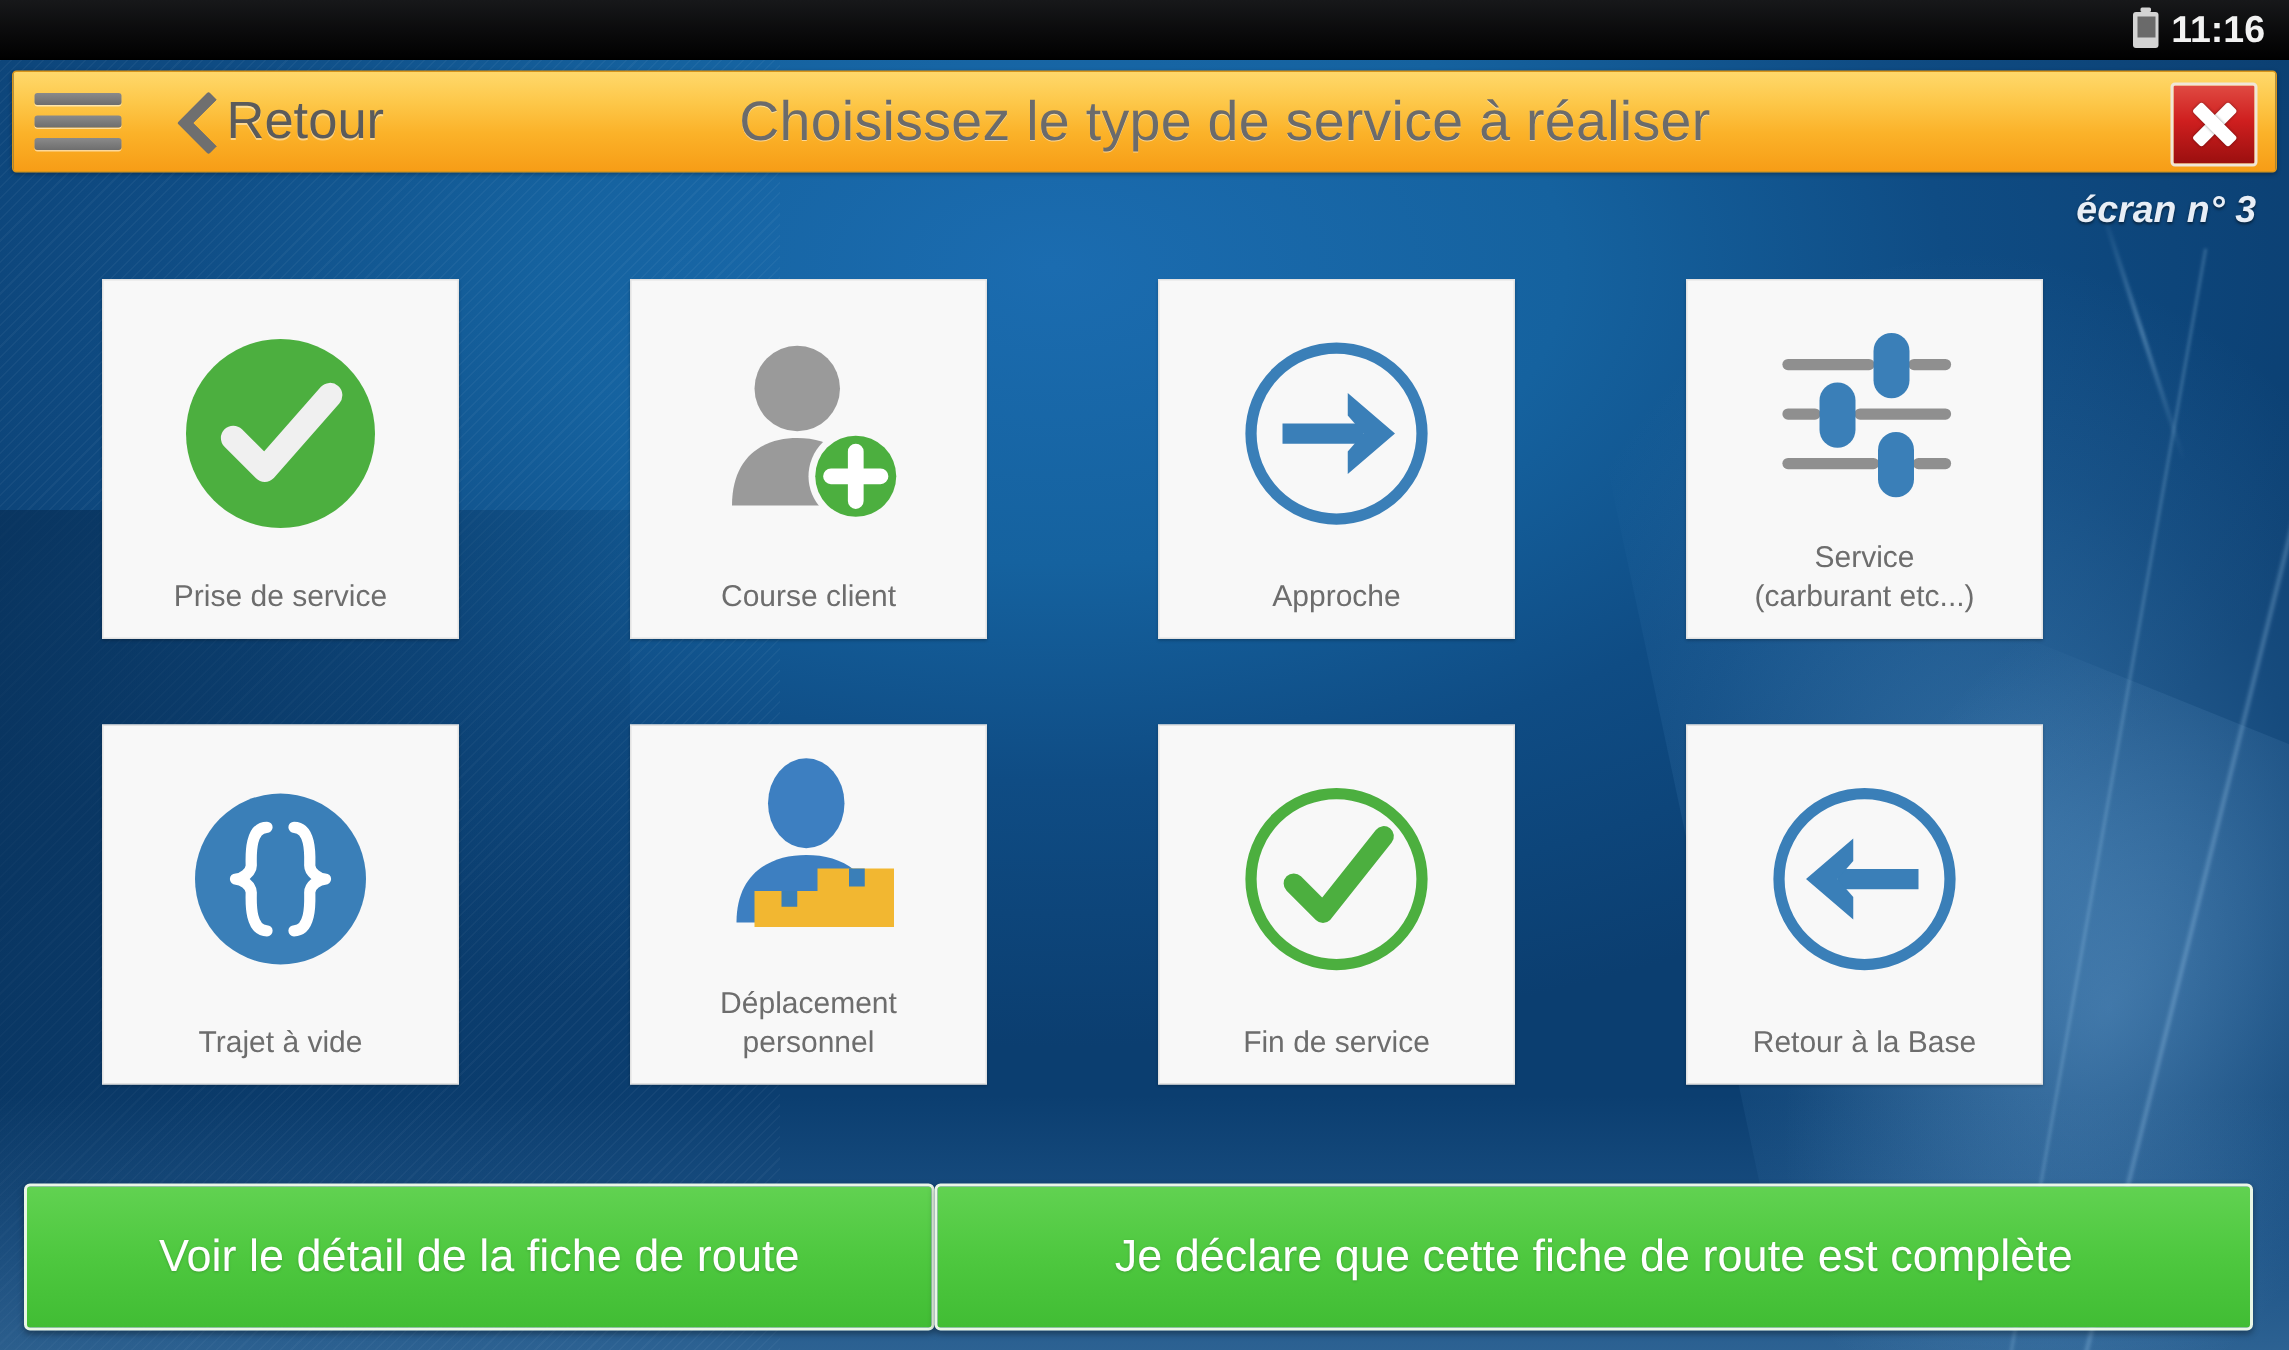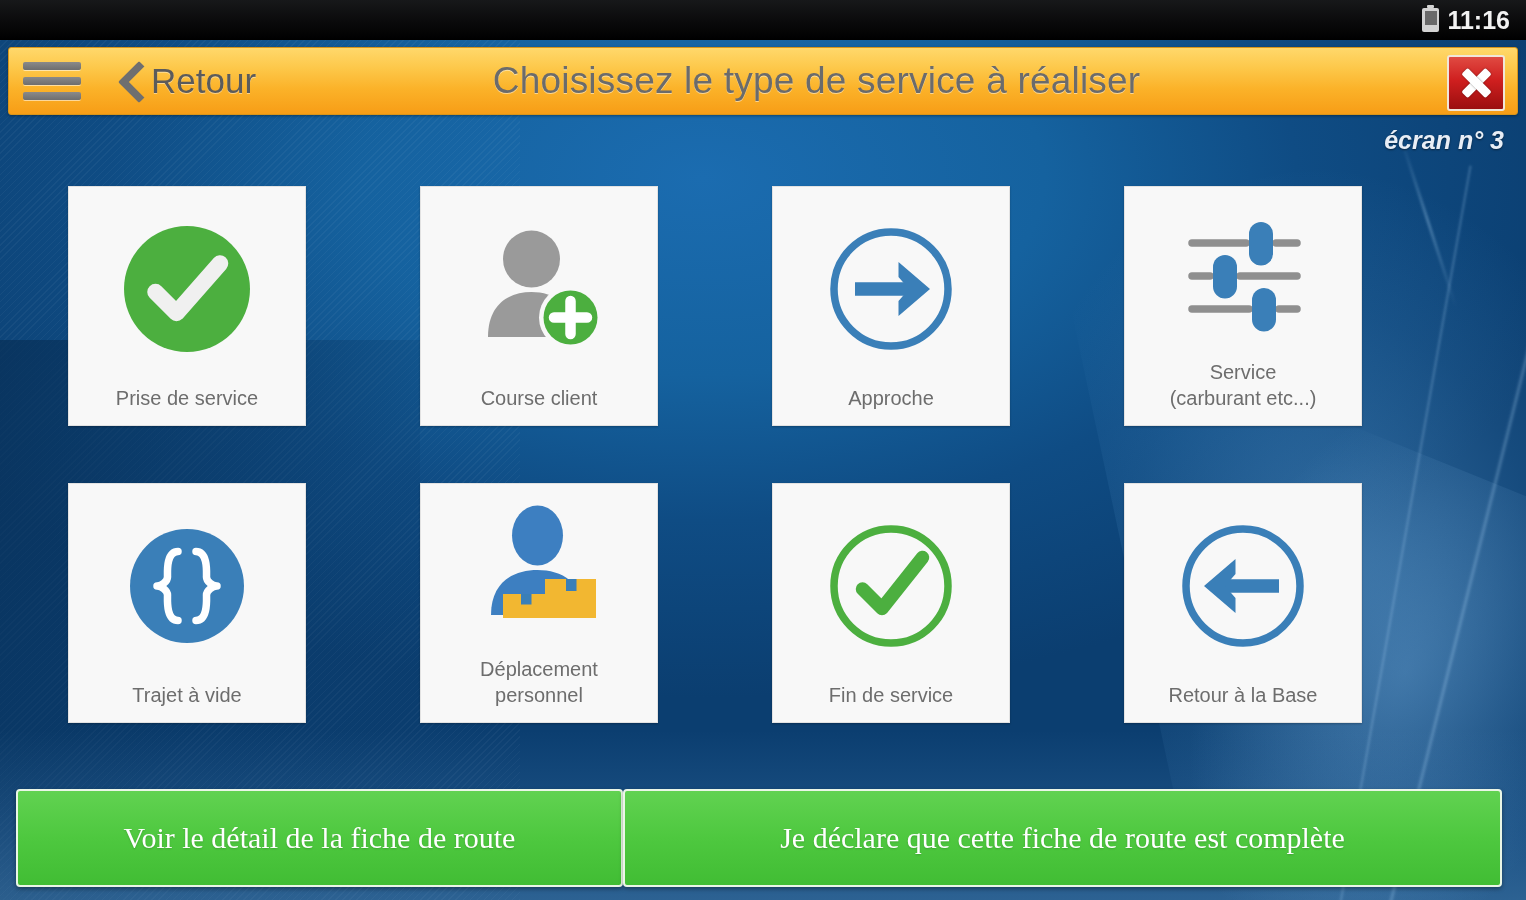--- a/index.html
+++ b/index.html
@@ -228,21 +228,20 @@
     box-sizing: border-box;
     white-space: pre-line;
   }
 
   
   .btn-row {
     position: absolute; left: 0; bottom: 22px;
     width: 1526px; height: 80px;
     display: flex; align-items: center;
     z-index: 25;
-    font-family: Liberation Serif, serif;
   }
   .green-btn {
     background: linear-gradient(180deg,#61d251 0%, #4ec83f 50%, #41bd34 100%);
     border: 2px solid #eaf6e6;
     border-radius: 4px;
     color: #fff;
     display: flex; align-items: center; justify-content: center;
     font-size: 30px;
     height: 94px;
     cursor: pointer;

